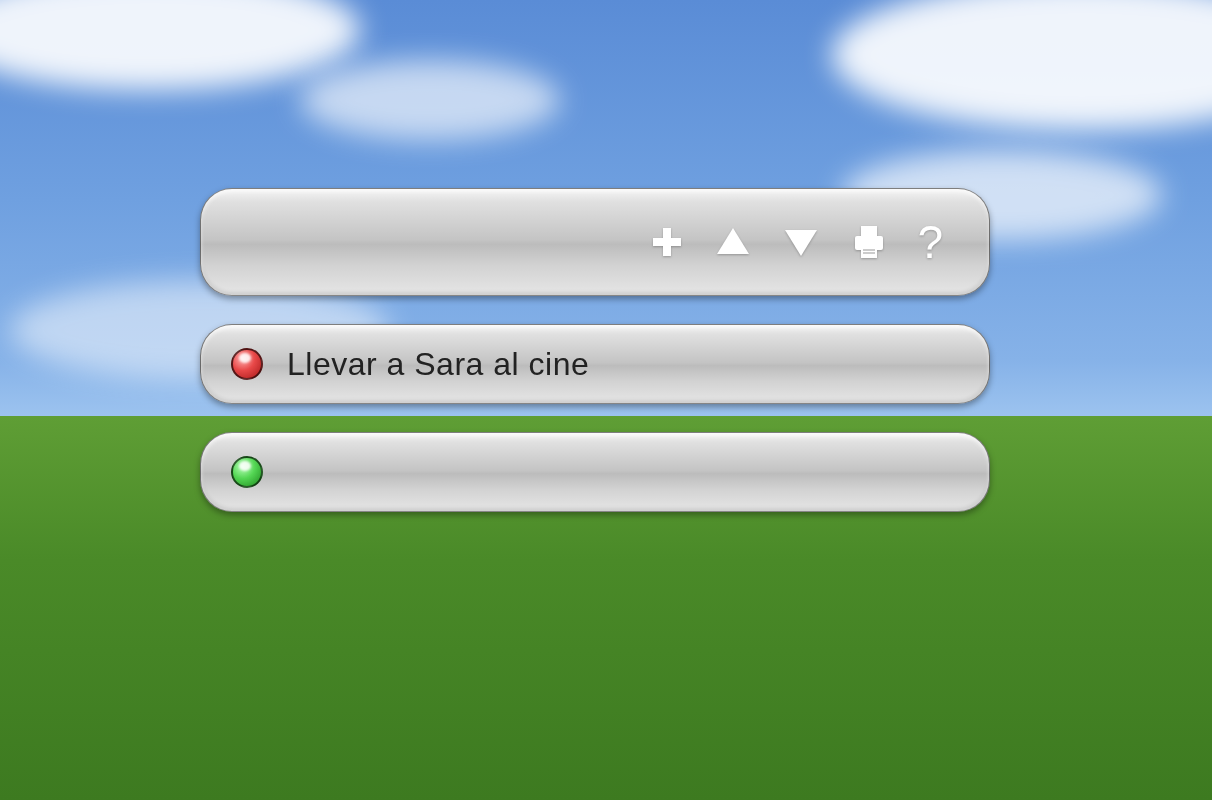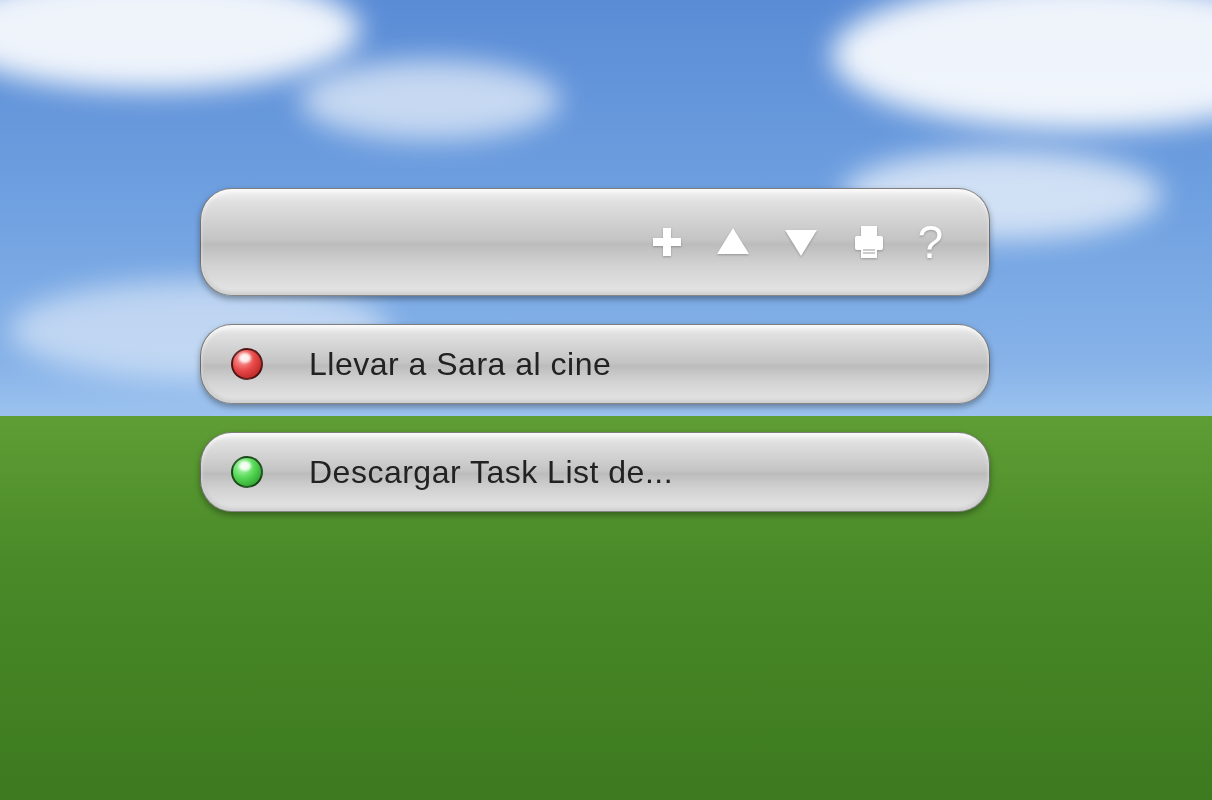--- a/index.html
+++ b/index.html
@@ -84,21 +84,21 @@
   .toolbar .icon {
     color: #ffffff;
     display: flex;
     align-items: center;
     justify-content: center;
     filter: drop-shadow(0 1px 1px rgba(0,0,0,0.25));
   }
 
   .task-item {
     height: 80px;
-    gap: 46px;
+    gap: 24px;
   }
 
   .status-dot {
     width: 32px;
     height: 32px;
     border-radius: 50%;
     border: 2px solid rgba(0,0,0,0.6);
     position: relative;
     flex-shrink: 0;
   }
@@ -183,17 +183,16 @@
 
   </div>
 
   <div class="bar task-item">
     <span class="status-dot dot-red"></span>
     <span class="task-label">Llevar a Sara al cine</span>
   </div>
 
   <div class="bar task-item">
     <span class="status-dot dot-green"></span>
-    <span class="task-label">Descargar Task List de...</span>
   </div>
 
 
 </div>
 
 </body></html>

